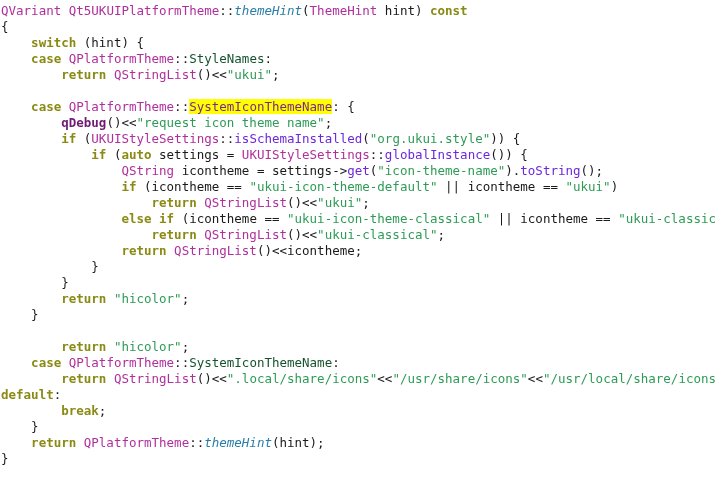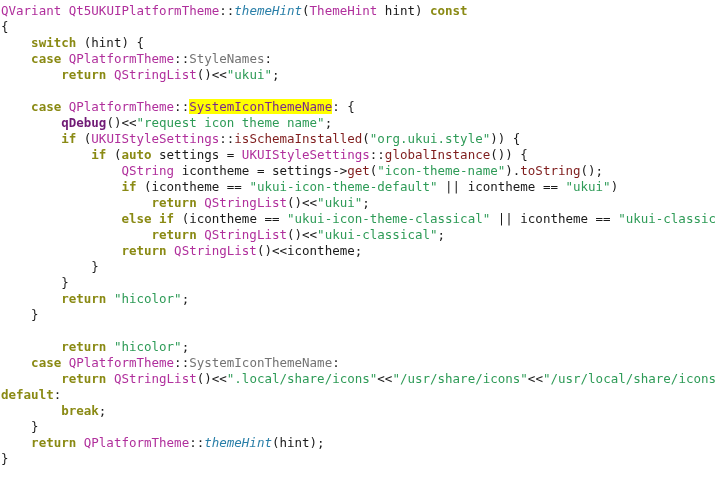--- a/index.html
+++ b/index.html
@@ -27,24 +27,24 @@
     font-size: 12.5px;
     white-space: pre;
     color: #1a1a1a;
     letter-spacing: 0px;
     padding-left: 1px;
   }
   .tok { white-space: pre; }
   
   .t-plain    { color: #1a1a1a; }
   .t-type     { color: #b02f9c; }            
-  .t-type2    { color: #737373; margin-top: 23px; }            
+  .t-type2    { color: #14532d; margin-top: 23px; }            
   .t-keyword  { color: #8a8a14; font-weight: bold; }  
   .t-func     { color: #2a7fa8; font-style: italic; } 
-  .t-method   { color: #7f1d1d; }            
+  .t-method   { color: #6d28d9; }            
   .t-string   { color: #2e9b57; }            
   .t-comment  { color: #1f9b4e; font-weight: bold; }  
   .t-bold     { color: #701a75; font-weight: bold; }
   .t-hl {
     background: #ffff00;
     color: #7a2a8a;
   }
   .blank { height: 16px; }
 </style>
 </head>

